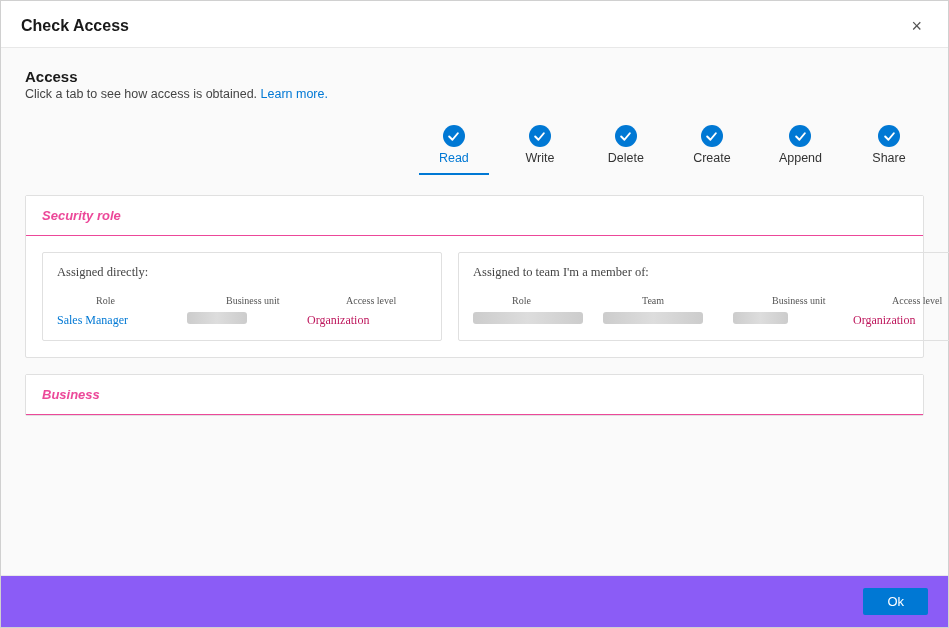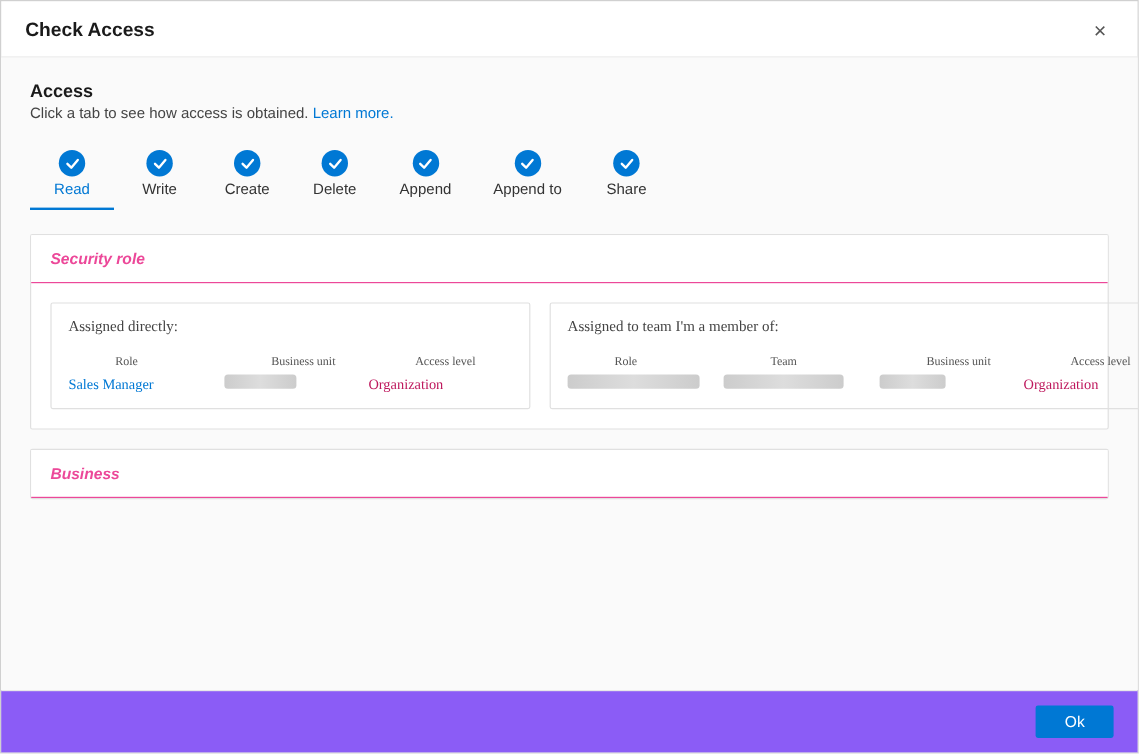--- a/index.html
+++ b/index.html
@@ -58,22 +58,22 @@
       font-size: 12.5px;
       color: #444;
       margin-bottom: 18px;
     }
     .learn-more {
       color: #0078d4;
       text-decoration: none;
     }
     .tabs-row {
       display: flex;
-      gap: 3px;
-      justify-content: flex-start;
+      gap: 16px;
+      justify-content: flex-end;
       margin-bottom: 20px;
     }
     .tab-item {
       display: flex;
       flex-direction: column;
       align-items: center;
       cursor: pointer;
       padding: 6px 16px 8px 16px;
       border-bottom: 2px solid transparent;
       min-width: 70px;
@@ -233,45 +233,37 @@
             </svg>
         </div>
         <span class="tab-label">Write</span>
       </div>
       <div class="tab-item">
         <div class="tab-icon">
           <svg viewBox="0 0 12 12" fill="none">
               <polyline points="2,6 5,9 10,3" stroke="#fff" stroke-width="1.8" stroke-linecap="round" stroke-linejoin="round"></polyline>
             </svg>
         </div>
+        <span class="tab-label">Delete</span>
+      </div>
+      <div class="tab-item">
+        <div class="tab-icon">
+          <svg viewBox="0 0 12 12" fill="none">
+              <polyline points="2,6 5,9 10,3" stroke="#fff" stroke-width="1.8" stroke-linecap="round" stroke-linejoin="round"></polyline>
+            </svg>
+        </div>
         <span class="tab-label">Create</span>
       </div>
       <div class="tab-item">
         <div class="tab-icon">
           <svg viewBox="0 0 12 12" fill="none">
               <polyline points="2,6 5,9 10,3" stroke="#fff" stroke-width="1.8" stroke-linecap="round" stroke-linejoin="round"></polyline>
             </svg>
         </div>
-        <span class="tab-label">Delete</span>
-      </div>
-      <div class="tab-item">
-        <div class="tab-icon">
-          <svg viewBox="0 0 12 12" fill="none">
-              <polyline points="2,6 5,9 10,3" stroke="#fff" stroke-width="1.8" stroke-linecap="round" stroke-linejoin="round"></polyline>
-            </svg>
-        </div>
         <span class="tab-label">Append</span>
-      </div>
-      <div class="tab-item">
-        <div class="tab-icon">
-          <svg viewBox="0 0 12 12" fill="none">
-              <polyline points="2,6 5,9 10,3" stroke="#fff" stroke-width="1.8" stroke-linecap="round" stroke-linejoin="round"></polyline>
-            </svg>
-        </div>
-        <span class="tab-label">Append to</span>
       </div>
       <div class="tab-item">
         <div class="tab-icon">
           <svg viewBox="0 0 12 12" fill="none">
               <polyline points="2,6 5,9 10,3" stroke="#fff" stroke-width="1.8" stroke-linecap="round" stroke-linejoin="round"></polyline>
             </svg>
         </div>
         <span class="tab-label">Share</span>
       </div>
     </div>

